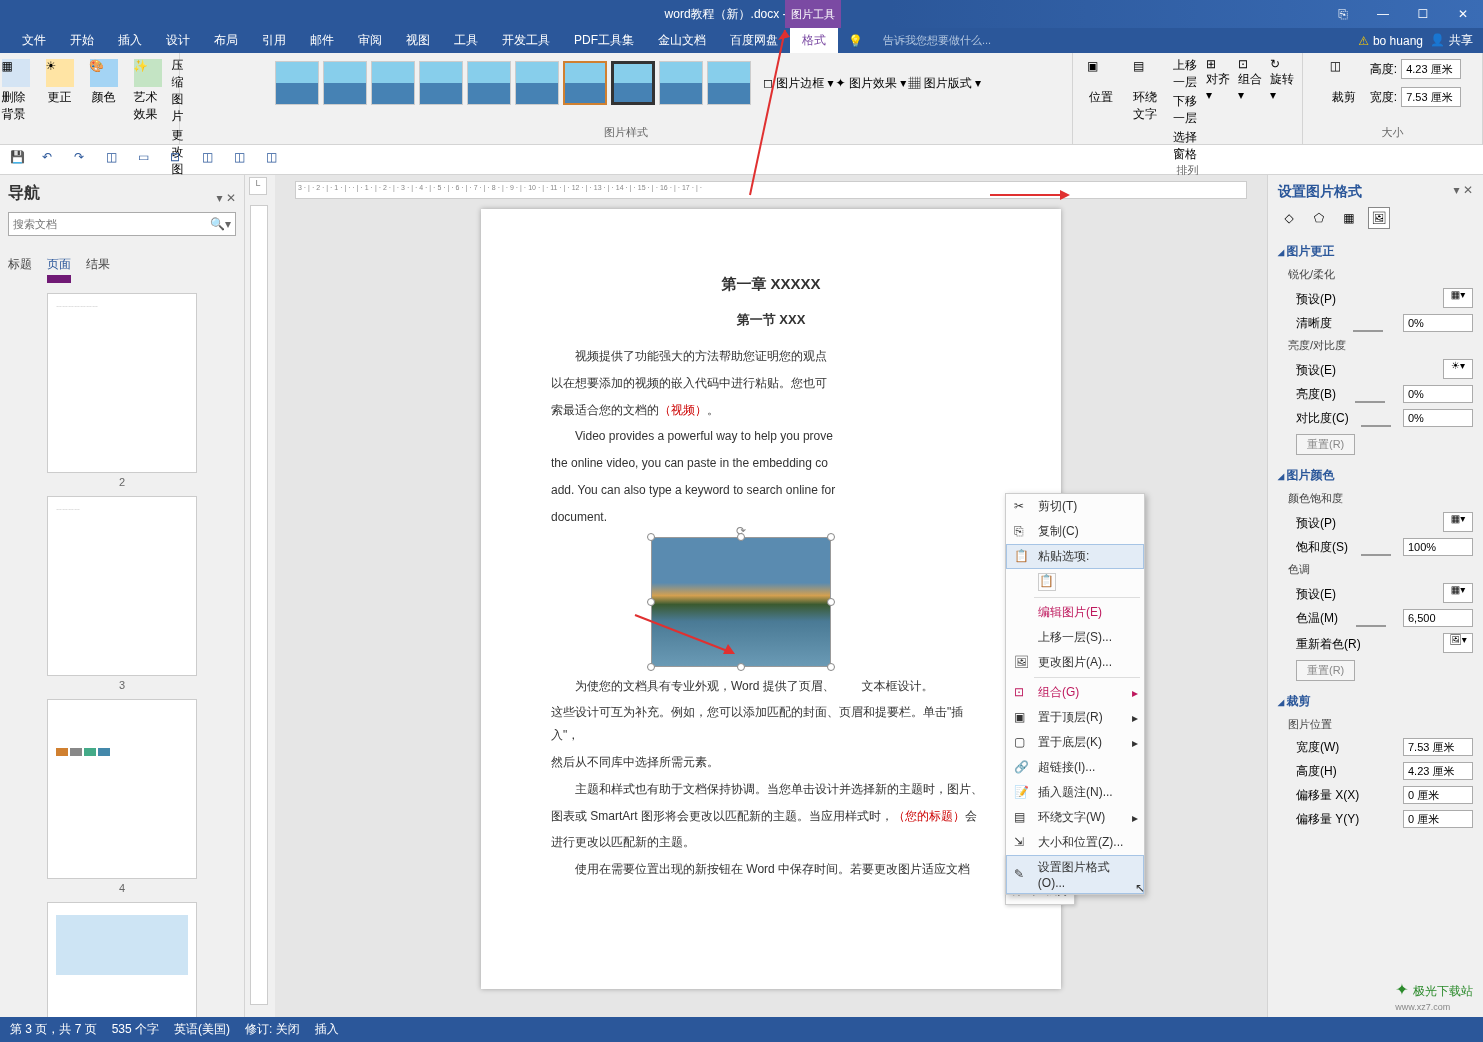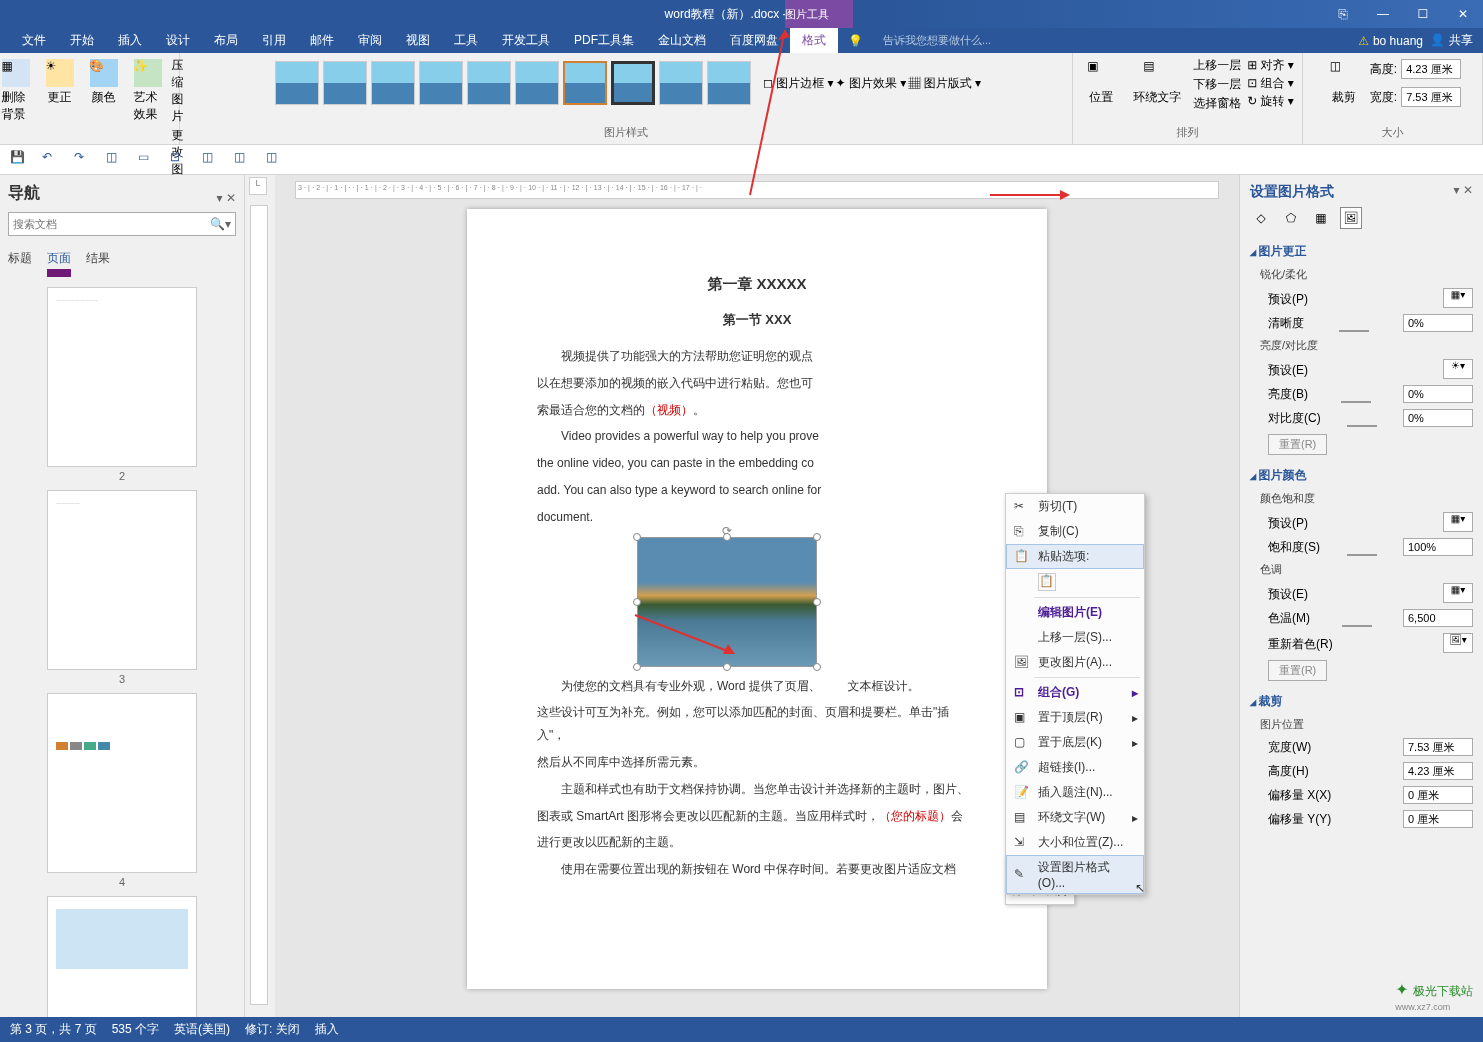--- a/index.html
+++ b/index.html
@@ -1,19 +1,19 @@
 <!DOCTYPE html>
 <html><head>
 <meta charset="utf-8">
 <style>
 * { margin:0; padding:0; box-sizing:border-box; font-family:"Microsoft YaHei","Segoe UI",sans-serif; font-size:12px; }
 body { background:#f3f3f3; width:1483px; height:1042px; overflow:hidden; position:relative; }
 .titlebar { height:28px; background:linear-gradient(to right,#2b579a,#2b579a 60%,#3a6cb5); color:#fff; display:flex; align-items:center; position:relative; }
 .titlebar .title { position:absolute; left:50%; transform:translateX(-50%); font-size:12px; }
-.titlebar .contextual { position:absolute; left:785px; top:0; width:68px; height:28px; background:#7b4aa3; text-align:left; line-height:28px; font-size:11px; }
+.titlebar .contextual { position:absolute; left:785px; top:0; width:56px; height:28px; background:#7b4aa3; text-align:center; line-height:28px; font-size:11px; }
 .titlebar .controls { position:absolute; right:0; display:flex; }
 .titlebar .controls span { width:40px; height:28px; text-align:center; line-height:28px; cursor:pointer; }
 .tabbar { height:25px; background:#2b579a; color:#fff; display:flex; align-items:center; padding-left:10px; position:relative; }
 .tabbar .tab { padding:0 12px; height:25px; line-height:25px; cursor:pointer; font-size:12px; }
 .tabbar .tab.active-orange { background:#fff; color:#7b4aa3; }
 .tabbar .tell { margin-left:20px; color:#b0c4de; font-size:11px; }
 .tabbar .user { position:absolute; right:60px; display:flex; align-items:center; gap:4px; }
 .tabbar .share { position:absolute; right:10px; }
 .ribbon { height:92px; background:#f1f1f1; border-bottom:1px solid #d4d4d4; display:flex; }
 .ribbon-group { border-right:1px solid #d4d4d4; padding:4px 8px; display:flex; flex-direction:column; align-items:center; justify-content:space-between; }
@@ -23,21 +23,21 @@
 .style-gallery { display:flex; gap:4px; padding:4px; }
 .style-item { width:44px; height:44px; border:1px solid #ccc; background:linear-gradient(#87ceeb 50%,#4682b4 50%); cursor:pointer; }
 .style-item.selected { border:2px solid #d08030; }
 .small-row { display:flex; align-items:center; gap:4px; font-size:11px; padding:2px 0; }
 .spin { border:1px solid #ababab; background:#fff; width:60px; height:20px; padding:0 4px; font-size:11px; }
 .qat { height:30px; background:#fff; border-bottom:1px solid #d4d4d4; display:flex; align-items:center; gap:12px; padding:0 10px; }
 .qat-ico { width:20px; height:20px; cursor:pointer; color:#2b579a; }
 .main { display:flex; height:842px; }
 .navpane { width:245px; background:#f0f0f0; border-right:1px solid #d4d4d4; padding:8px; }
 .navpane h3 { font-size:16px; color:#333; margin-bottom:8px; }
-.searchbox { display:flex; border:1px solid #ababab; background:#fff; margin-bottom:14px;align-items:center; }
+.searchbox { display:flex; border:1px solid #ababab; background:#fff; margin-bottom:20px;align-items:center; }
 .searchbox input { flex:1; border:none; padding:4px; font-size:11px; outline:none; }
 .nav-tabs { display:flex; gap:15px; margin-bottom:10px; font-size:12px; }
 .nav-tabs span { cursor:pointer; color:#444; }
 .nav-tabs span.active { color:#2b579a; border-bottom:8px solid #701a75; padding-bottom:2px; }
 .thumb { width:150px; height:180px; background:#fff; border:1px solid #ccc; margin:5px auto 3px; padding:8px; font-size:6px; color:#666; overflow:hidden; cursor:pointer; }
 .thumb-label { text-align:center; font-size:11px; color:#666; margin-bottom:8px; }
 .ruler-area { width:30px; background:#f0f0f0; position:relative; }
 .vruler { position:absolute; left:5px; top:30px; width:18px; height:800px; background:#fff; border:1px solid #ccc; font-size:7px; color:#888; writing-mode:vertical-rl; }
 .doc-area { flex:1; background:#e6e6e6; position:relative; overflow:hidden; }
 .hruler { height:18px; background:#fff; border:1px solid #ccc; margin:6px 20px 0; font-size:7px; color:#888; padding:2px; }
@@ -45,25 +45,25 @@
 .page h1 { text-align:center; font-size:15px; font-weight:bold; margin-bottom:8px; }
 .page h2 { text-align:center; font-size:13px; margin-bottom:12px; }
 .page p { text-indent:2em; margin-bottom:4px; font-size:12px; line-height:1.9; }
 .red { color:#c00; }
 .pic-wrap { position:relative; width:180px; height:130px; margin:8px 0 8px 100px; }
 .pic { width:100%; height:100%; background:linear-gradient(#5a8bb0 35%,#d4a050 45%,#3a5a30 52%,#4a7a95 65%,#6a9ab5); border:1px solid #999; }
 .handle { position:absolute; width:8px; height:8px; background:#fff; border:1px solid #888; border-radius:50%; }
 .ctx-menu { position:absolute; left:730px; top:318px; width:140px; background:#fcfcfc; border:1px solid #ccc; box-shadow:2px 2px 6px rgba(0,0,0,0.25); z-index:100; }
 .ctx-item { display:flex; align-items:center; padding:4px 8px; gap:8px; cursor:pointer; font-size:12px; color:#333; position:relative; }
 .ctx-item:hover,.ctx-item.hover { background:#e3ecf6; border:1px solid #a6c4e5; padding:3px 7px; }
-.ctx-item.disabled { color:#4c1d95;font-weight:bold; }
+.ctx-item.disabled { color:#be185d; }
 .ctx-ico { width:16px; height:16px; display:inline-block; }
 .ctx-sep { height:1px; background:#ddd; margin:2px 4px 2px 28px; }
 .mini-toolbar { position:absolute; left:730px; top:680px; width:70px; height:50px; background:#fcfcfc; border:1px solid #ccc; box-shadow:1px 1px 4px rgba(0,0,0,0.2); display:flex; justify-content:space-around; align-items:center; padding-top:4px; flex-wrap:wrap; z-index:99; }
-.side-panel { width:244px; background:#f0f0f0; border-left:1px solid #d4d4d4; padding:8px 10px; overflow-y:auto; }
+.side-panel { width:216px; background:#f0f0f0; border-left:1px solid #d4d4d4; padding:8px 10px; overflow-y:auto; }
 .side-panel h3 { font-size:14px; color:#2b579a; margin-bottom:6px; }
 .tab-icons { display:flex; gap:8px; margin-bottom:10px; }
 .tab-icons span { width:22px; height:22px; border:1px solid transparent; cursor:pointer; display:flex; align-items:center; justify-content:center; }
 .tab-icons span.active { border:1px solid #888; background:#fff; }
 .section-head { color:#2b579a; font-size:12px; font-weight:bold; padding:4px 0; cursor:pointer; }
 .section-head::before { content:"◢ "; font-size:8px; }
 .sub-label { font-size:11px; color:#444; padding:3px 0 3px 10px; }
 .prop-row { display:flex; align-items:flex-end; justify-content:space-between; padding:3px 0 3px 18px; font-size:11px; }
 .prop-row input { width:70px; border:1px solid #ababab; padding:2px 4px; font-size:11px; }
 .prop-row .slider { width:30px; height:2px; background:#999; position:relative; }
@@ -169,21 +169,21 @@
         </div>
       <div class="big-btn">
           <div class="ico">▤</div>
           <span>环绕文字</span>
         </div>
       <div style="display:flex;flex-direction:column;gap:2px;font-size:11px">
         <span>上移一层</span>
         <span>下移一层</span>
         <span>选择窗格</span>
       </div>
-      <div style="display:flex;flex-direction:column;gap:1px;font-size:11px">
+      <div style="display:flex;flex-direction:row;gap:8px;font-size:11px">
         <span>⊞ <span>对齐</span> ▾</span>
         <span>⊡ <span>组合</span> ▾</span>
         <span>↻ <span>旋转</span> ▾</span>
       </div>
     </div>
     <span class="label">排列</span>
   </div>
   <div class="ribbon-group" style="width:180px">
     <div style="display:flex;gap:6px;align-items:flex-start">
       <div class="big-btn">

